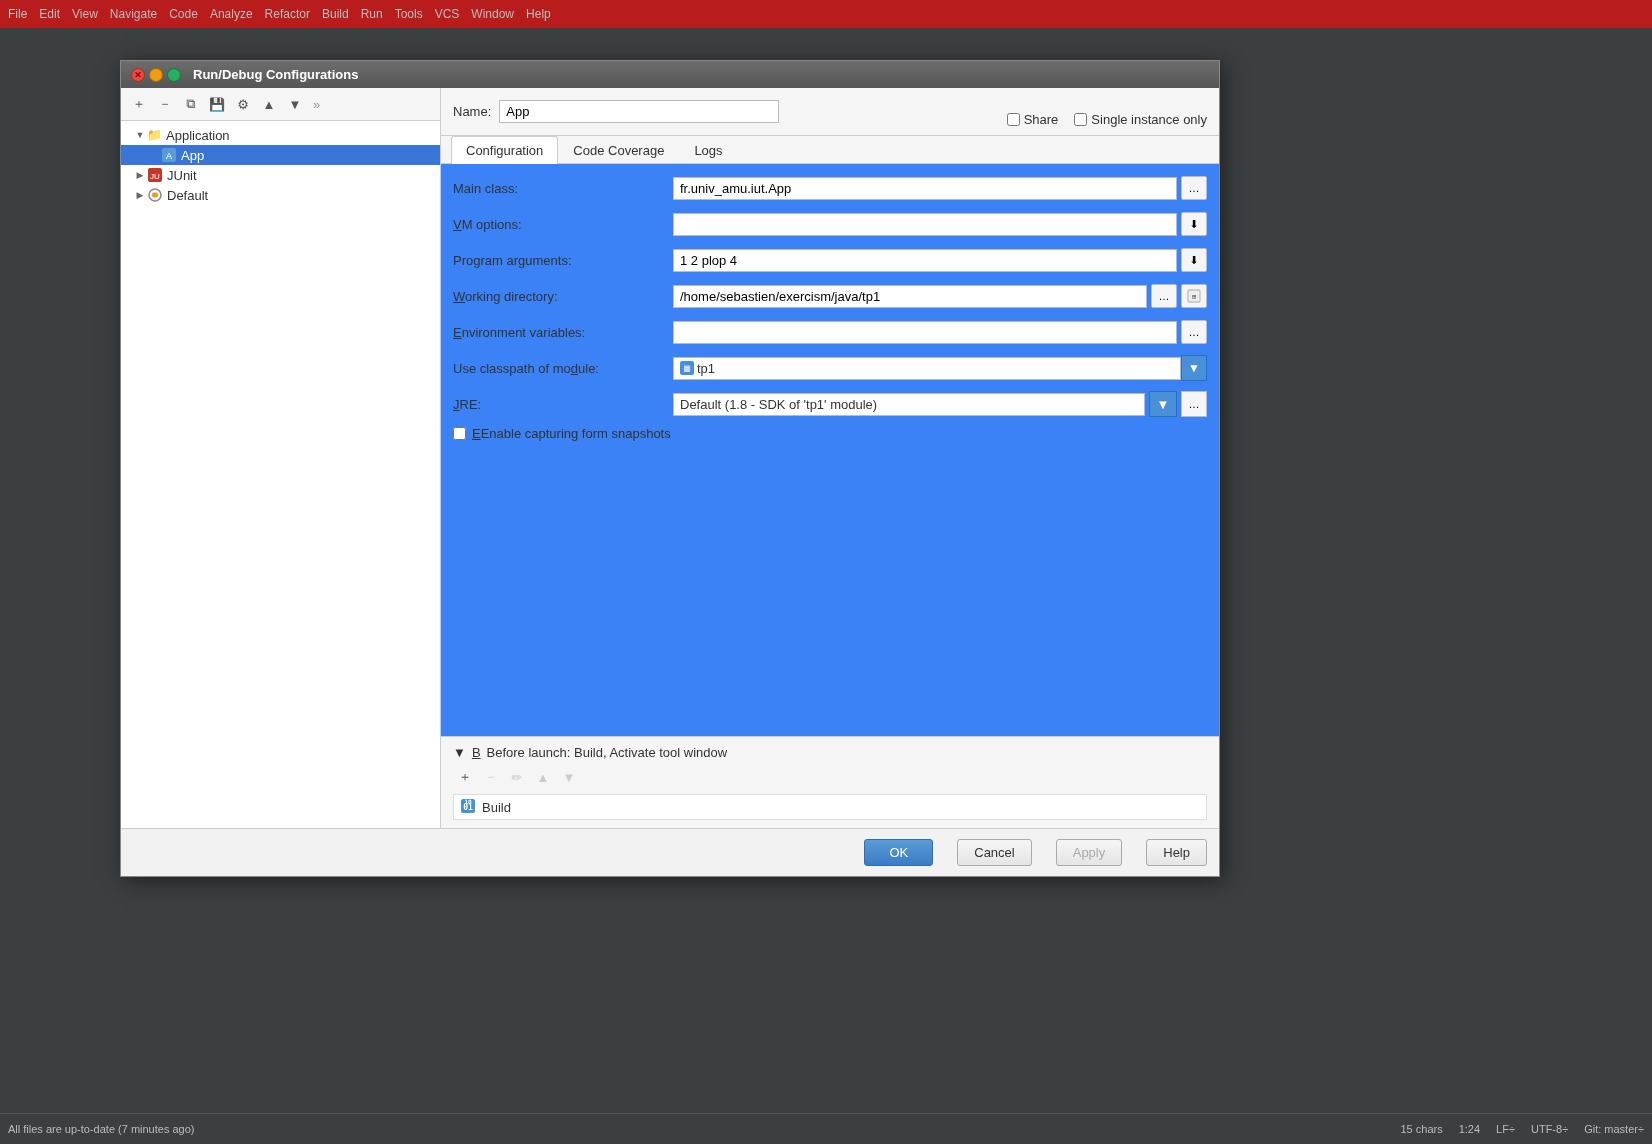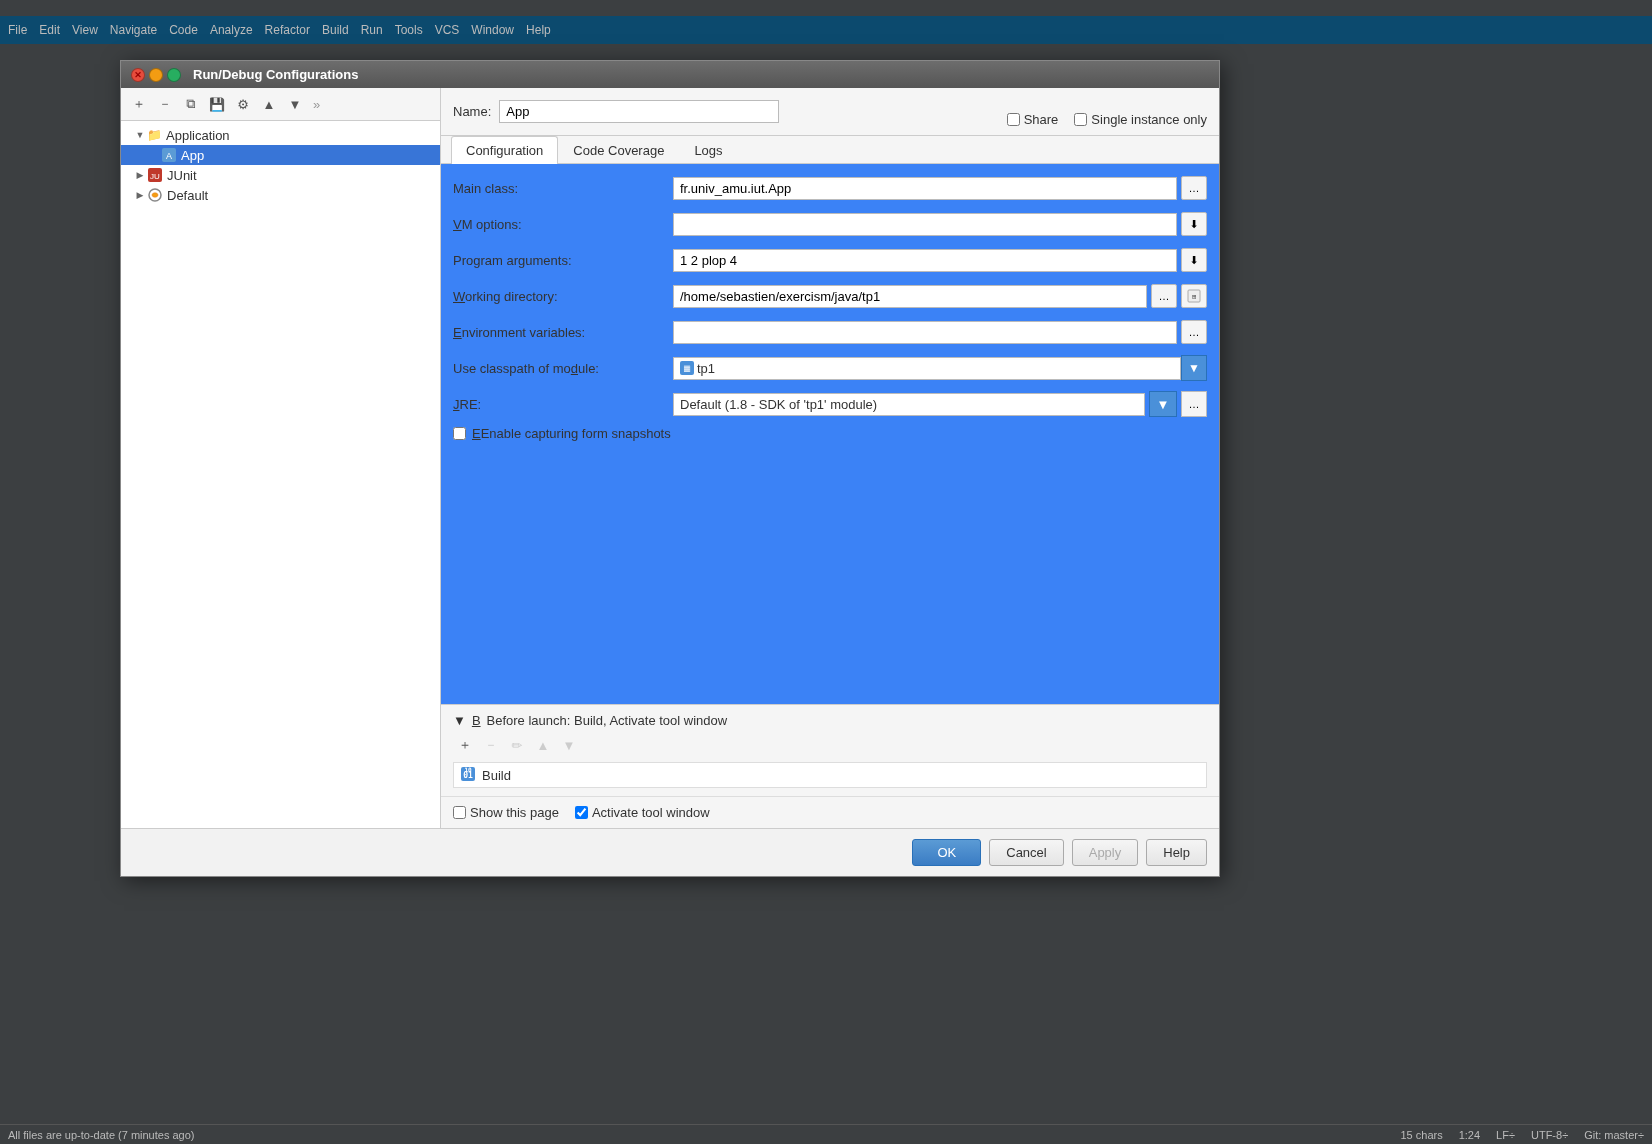--- a/index.html
+++ b/index.html
@@ -19,28 +19,27 @@
       position: absolute;
       top: 0; left: 0; right: 0; bottom: 0;
       background: #3c3f41;
     }
 
     
     .menu-bar {
       position: absolute;
       top: 0; left: 0; right: 0;
       height: 28px;
-      background: #0c4a6e;
+      background: #b91c1c;
       display: flex;
       align-items: center;
       padding: 12px 8px;
       gap: 12px;
       color: #bbb;
       font-size: 12px;
-      margin-top: 16px;
     }
 
     
     .dialog-overlay {
       position: absolute;
       top: 60px; left: 120px;
       width: 1100px;
       background: #f2f2f2;
       border: 1px solid #888;
       box-shadow: 4px 4px 20px rgba(0,0,0,0.5);
@@ -414,28 +413,29 @@
     }
 
     .btn-cancel, .btn-apply, .btn-help {
       padding: 5px 16px;
       background: linear-gradient(to bottom, #f5f5f5, #e5e5e5);
       color: #333;
       border: 1px solid #aaa;
       border-radius: 3px;
       font-size: 13px;
       cursor: pointer;
+      margin-left: 16px;
     }
     .btn-apply { color: #aaa; }
 
     
     .status-bar {
       position: absolute;
       bottom: 0; left: 0; right: 0;
-      height: 20px;
+      height: 31px;
       background: #3c3f41;
       color: #bbb;
       display: flex;
       align-items: center;
       padding: 0 8px;
       font-size: 11px;
       gap: 20px;
       border-top: 1px solid #555;
     }
 
@@ -695,30 +695,20 @@
             <svg width="16" height="16" viewBox="0 0 16 16">
               <rect x="1" y="1" width="14" height="14" rx="2" fill="#4a90d9"></rect>
               <text x="8" y="12" text-anchor="middle" fill="white" font-size="8" font-family="monospace" font-weight="bold">01</text>
               <text x="8" y="6" text-anchor="middle" fill="white" font-size="6" font-family="monospace">10</text>
             </svg>
           </span>
           <span>Build</span>
         </div>
       </div>
 
-      <div class="show-activate-row">
-        <label class="checkbox-label">
-          <input type="checkbox" style="">
-          <span>Show this page</span>
-        </label>
-        <label class="checkbox-label">
-          <input type="checkbox" checked="" style="">
-          <span>Activate tool window</span>
-        </label>
-      </div>
 
     </div>
   </div>
 
   <div class="dialog-buttons">
     <button class="btn-ok">OK</button>
     <button class="btn-cancel">Cancel</button>
     <button class="btn-apply">Apply</button>
     <button class="btn-help">Help</button>
   </div>

